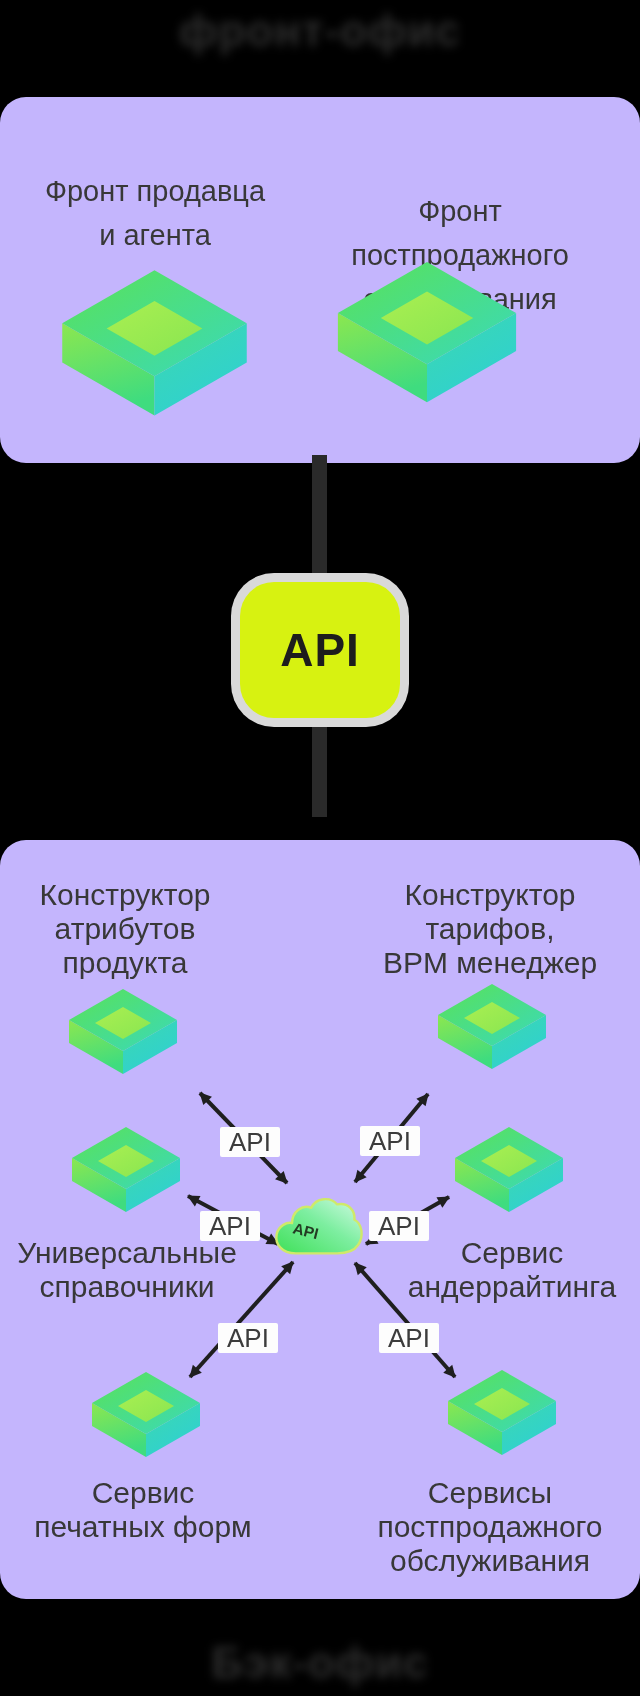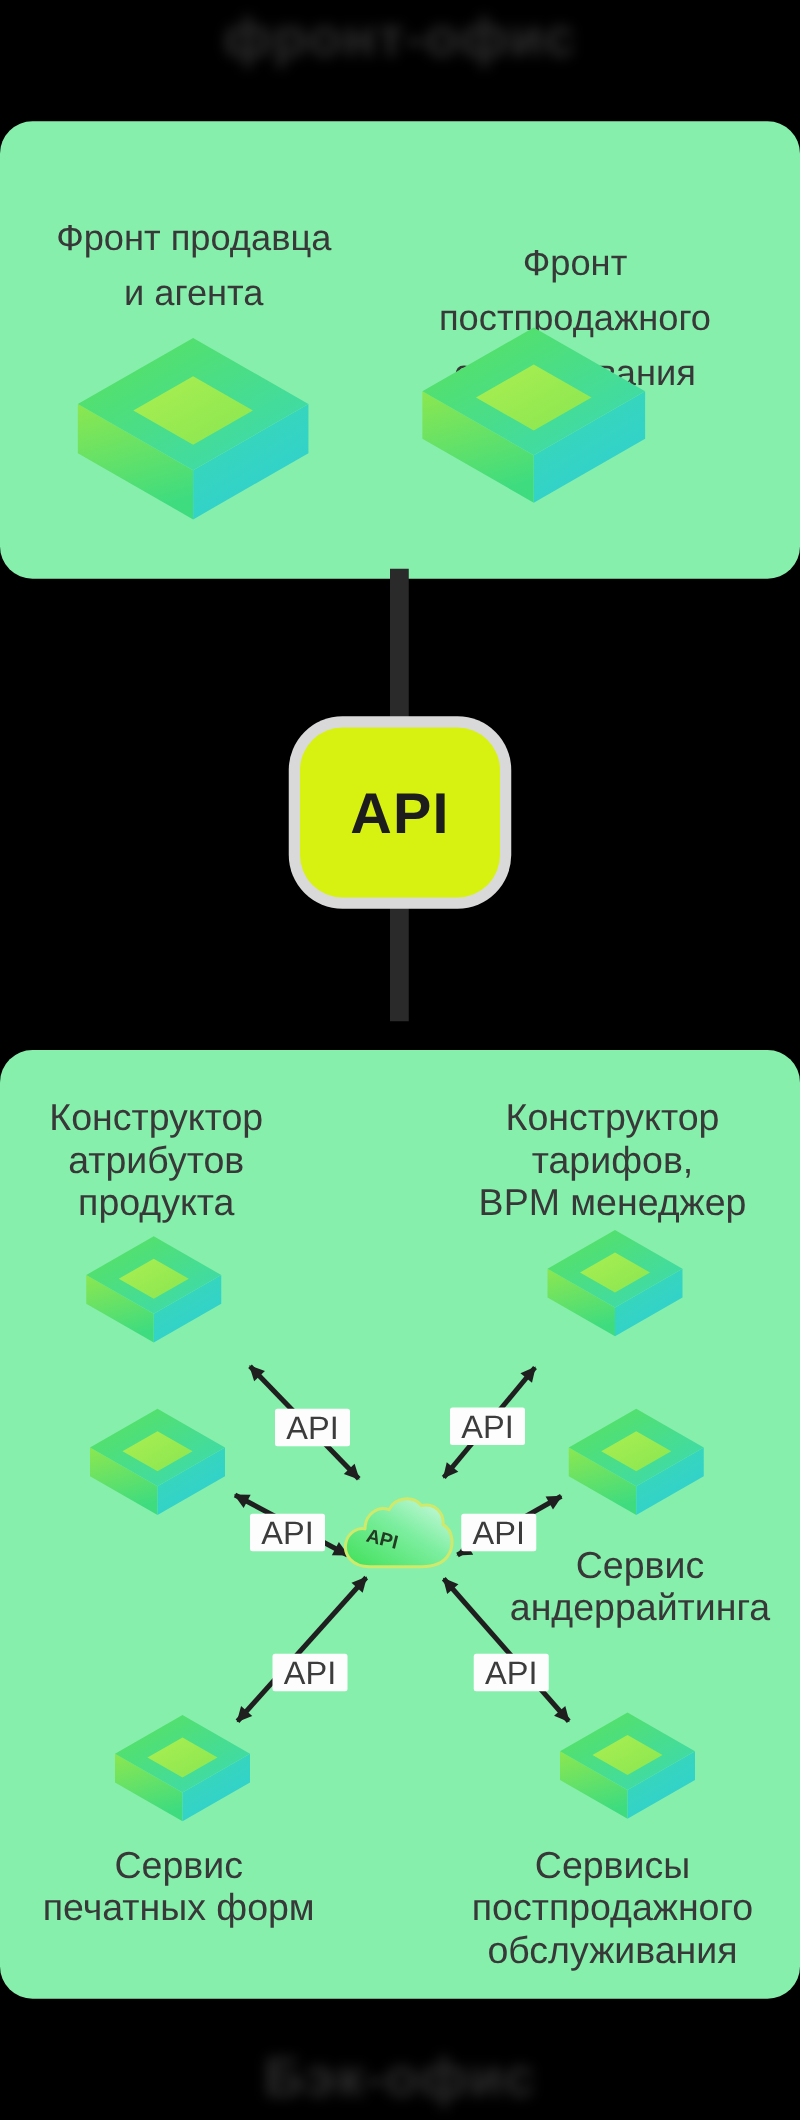--- a/index.html
+++ b/index.html
@@ -7,21 +7,21 @@
          font-family:"Liberation Sans",sans-serif;}
 
   
   .blur-title{position:absolute;left:0;width:640px;text-align:center;
               color:#2e2e2e;font-size:44px;font-weight:700;letter-spacing:1px;
               filter:blur(5px);white-space:nowrap;}
   .blur-title.top{top:6px;}
   .blur-title.bottom{top:1638px;}
 
   
-  .panel{position:absolute;left:0;width:640px;background:#86efac;border-radius:26px;}
+  .panel{position:absolute;left:0;width:640px;background:#c4b5fd;border-radius:26px;}
   .panel.front{top:97px;height:366px;}
   .panel.back{top:840px;height:759px;}
 
   .lbl{position:absolute;color:#383838;text-align:center;white-space:pre-line;}
   .lbl.big{font-size:29px;line-height:44px;font-weight:400;}
   .lbl.med{font-size:30px;line-height:34px;font-weight:400;}
 
   .iso{position:absolute;}
   .iso svg{display:block;width:100%;height:100%;}
 
@@ -181,20 +181,22 @@
     <div class="api-chip" style="left:369px;top:371px;">
       <span>API</span>
     </div>
     <div class="api-chip" style="left:218px;top:483px;">
       <span>API</span>
     </div>
     <div class="api-chip" style="left:379px;top:483px;">
       <span>API</span>
     </div>
 
+    <div class="lbl med" style="left:7px;top:396px;width:240px;">Универсальные
+справочники</div>
     <div class="lbl med" style="left:392px;top:396px;width:240px;">Сервис
 андеррайтинга</div>
     <div class="lbl med" style="left:23px;top:636px;width:240px;">Сервис
 печатных форм</div>
     <div class="lbl med" style="left:370px;top:636px;width:240px;">Сервисы
 постпродажного
 обслуживания</div>
   </div>
 
   <div class="blur-title bottom">Бэк-офис</div>

